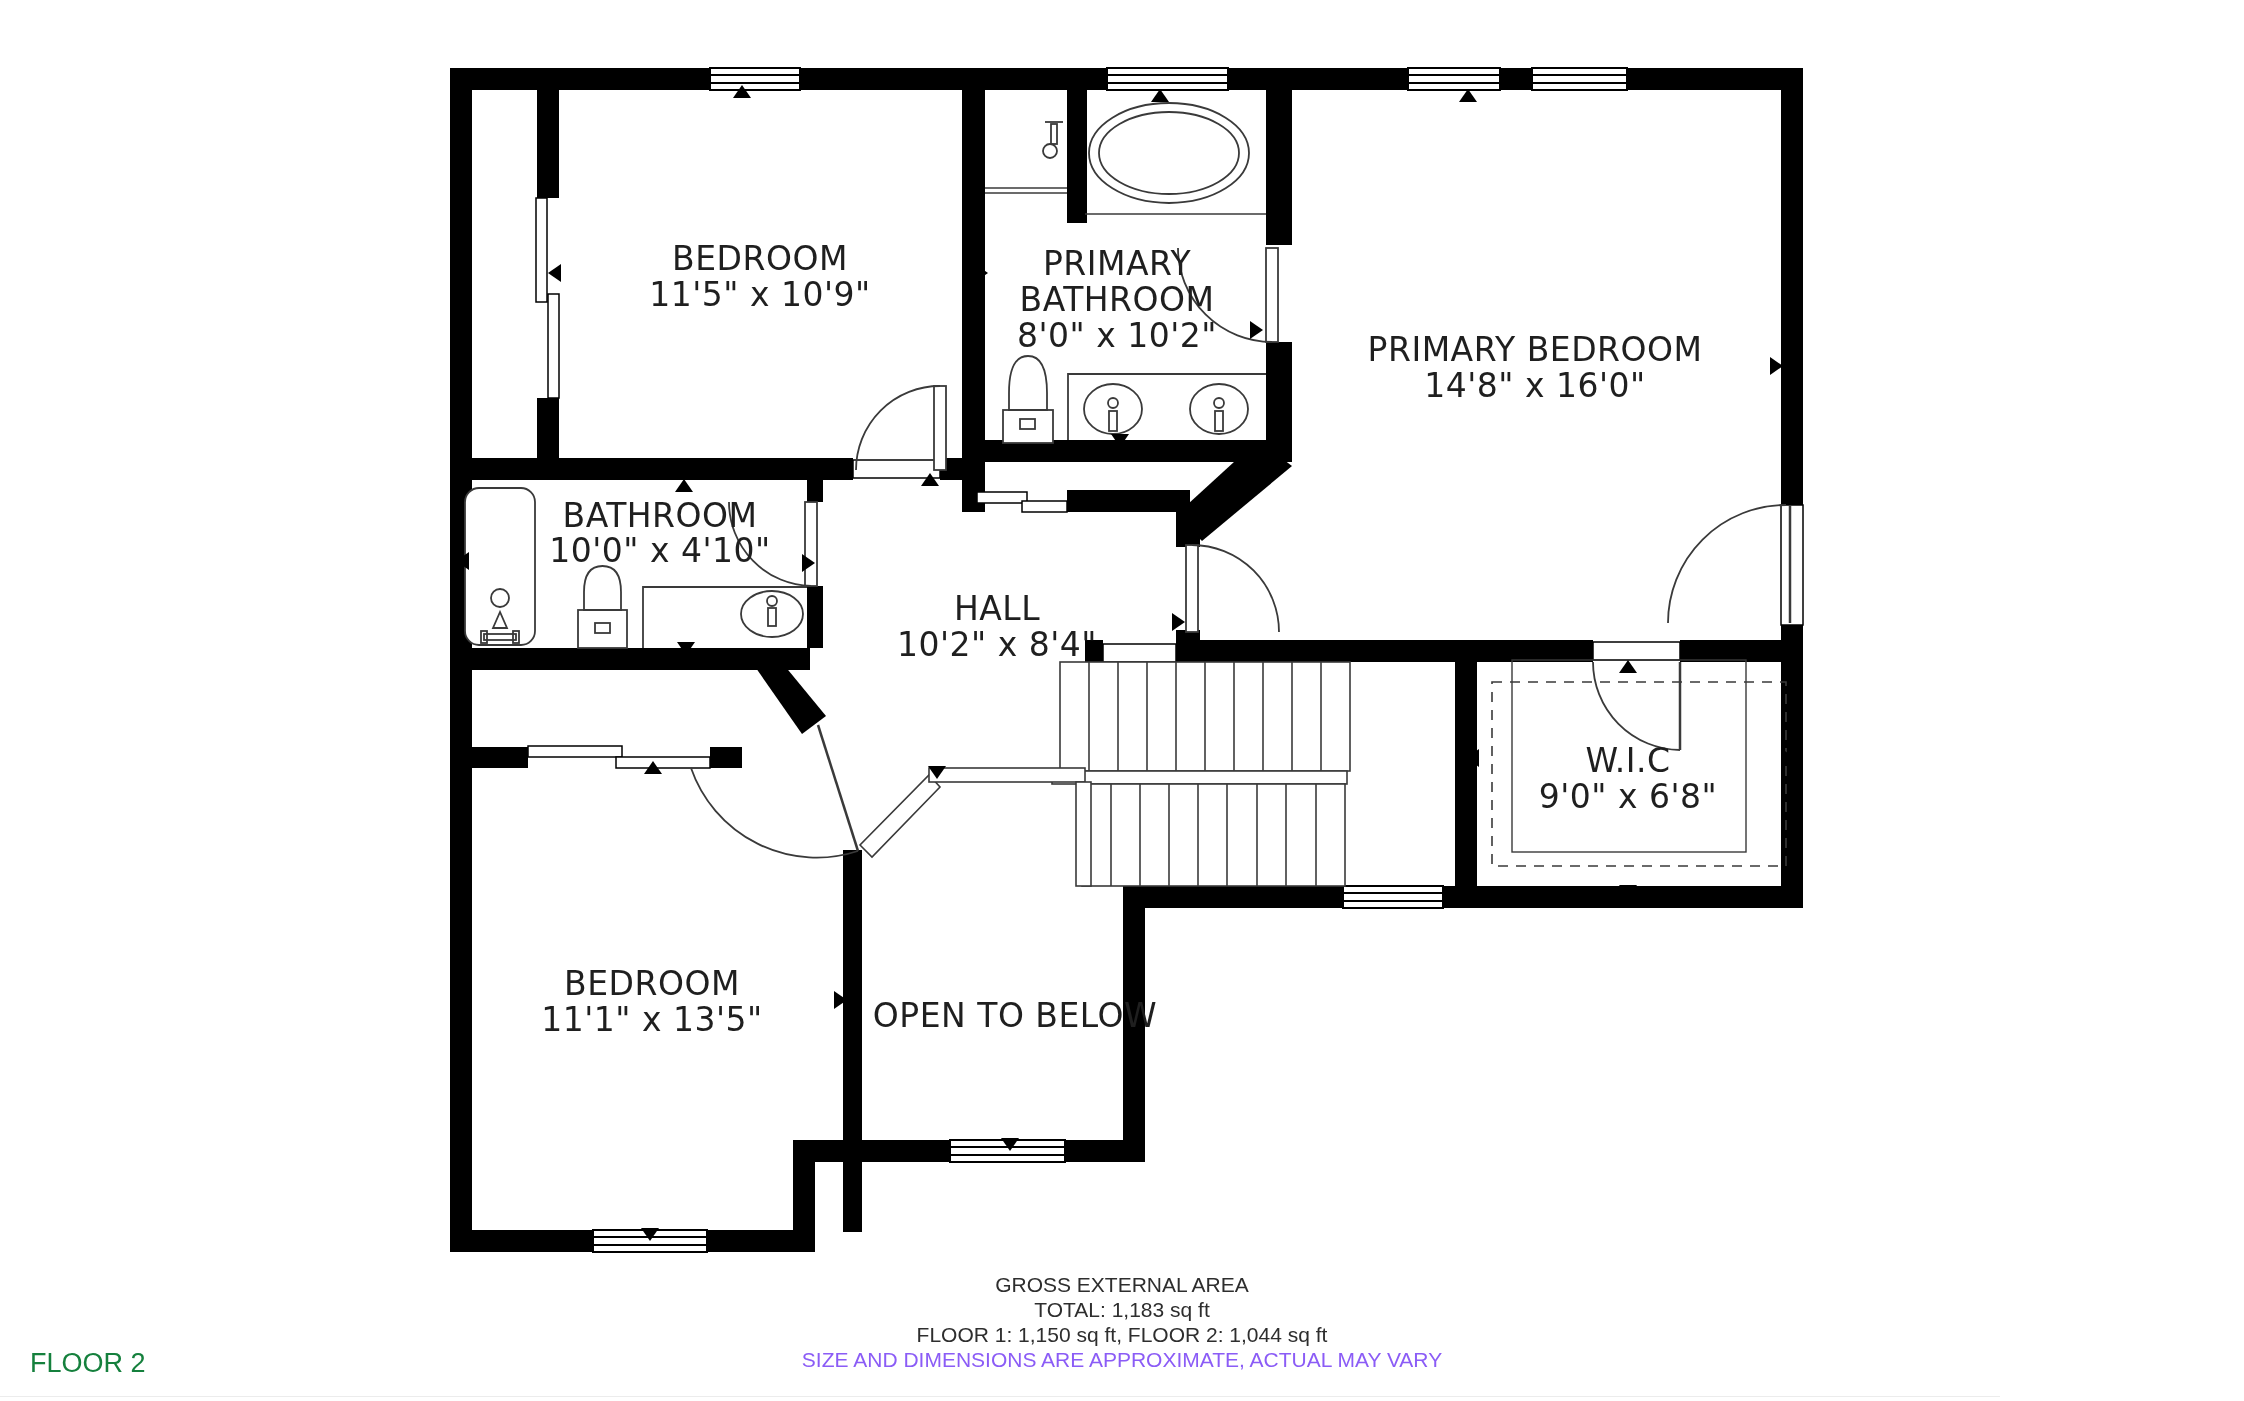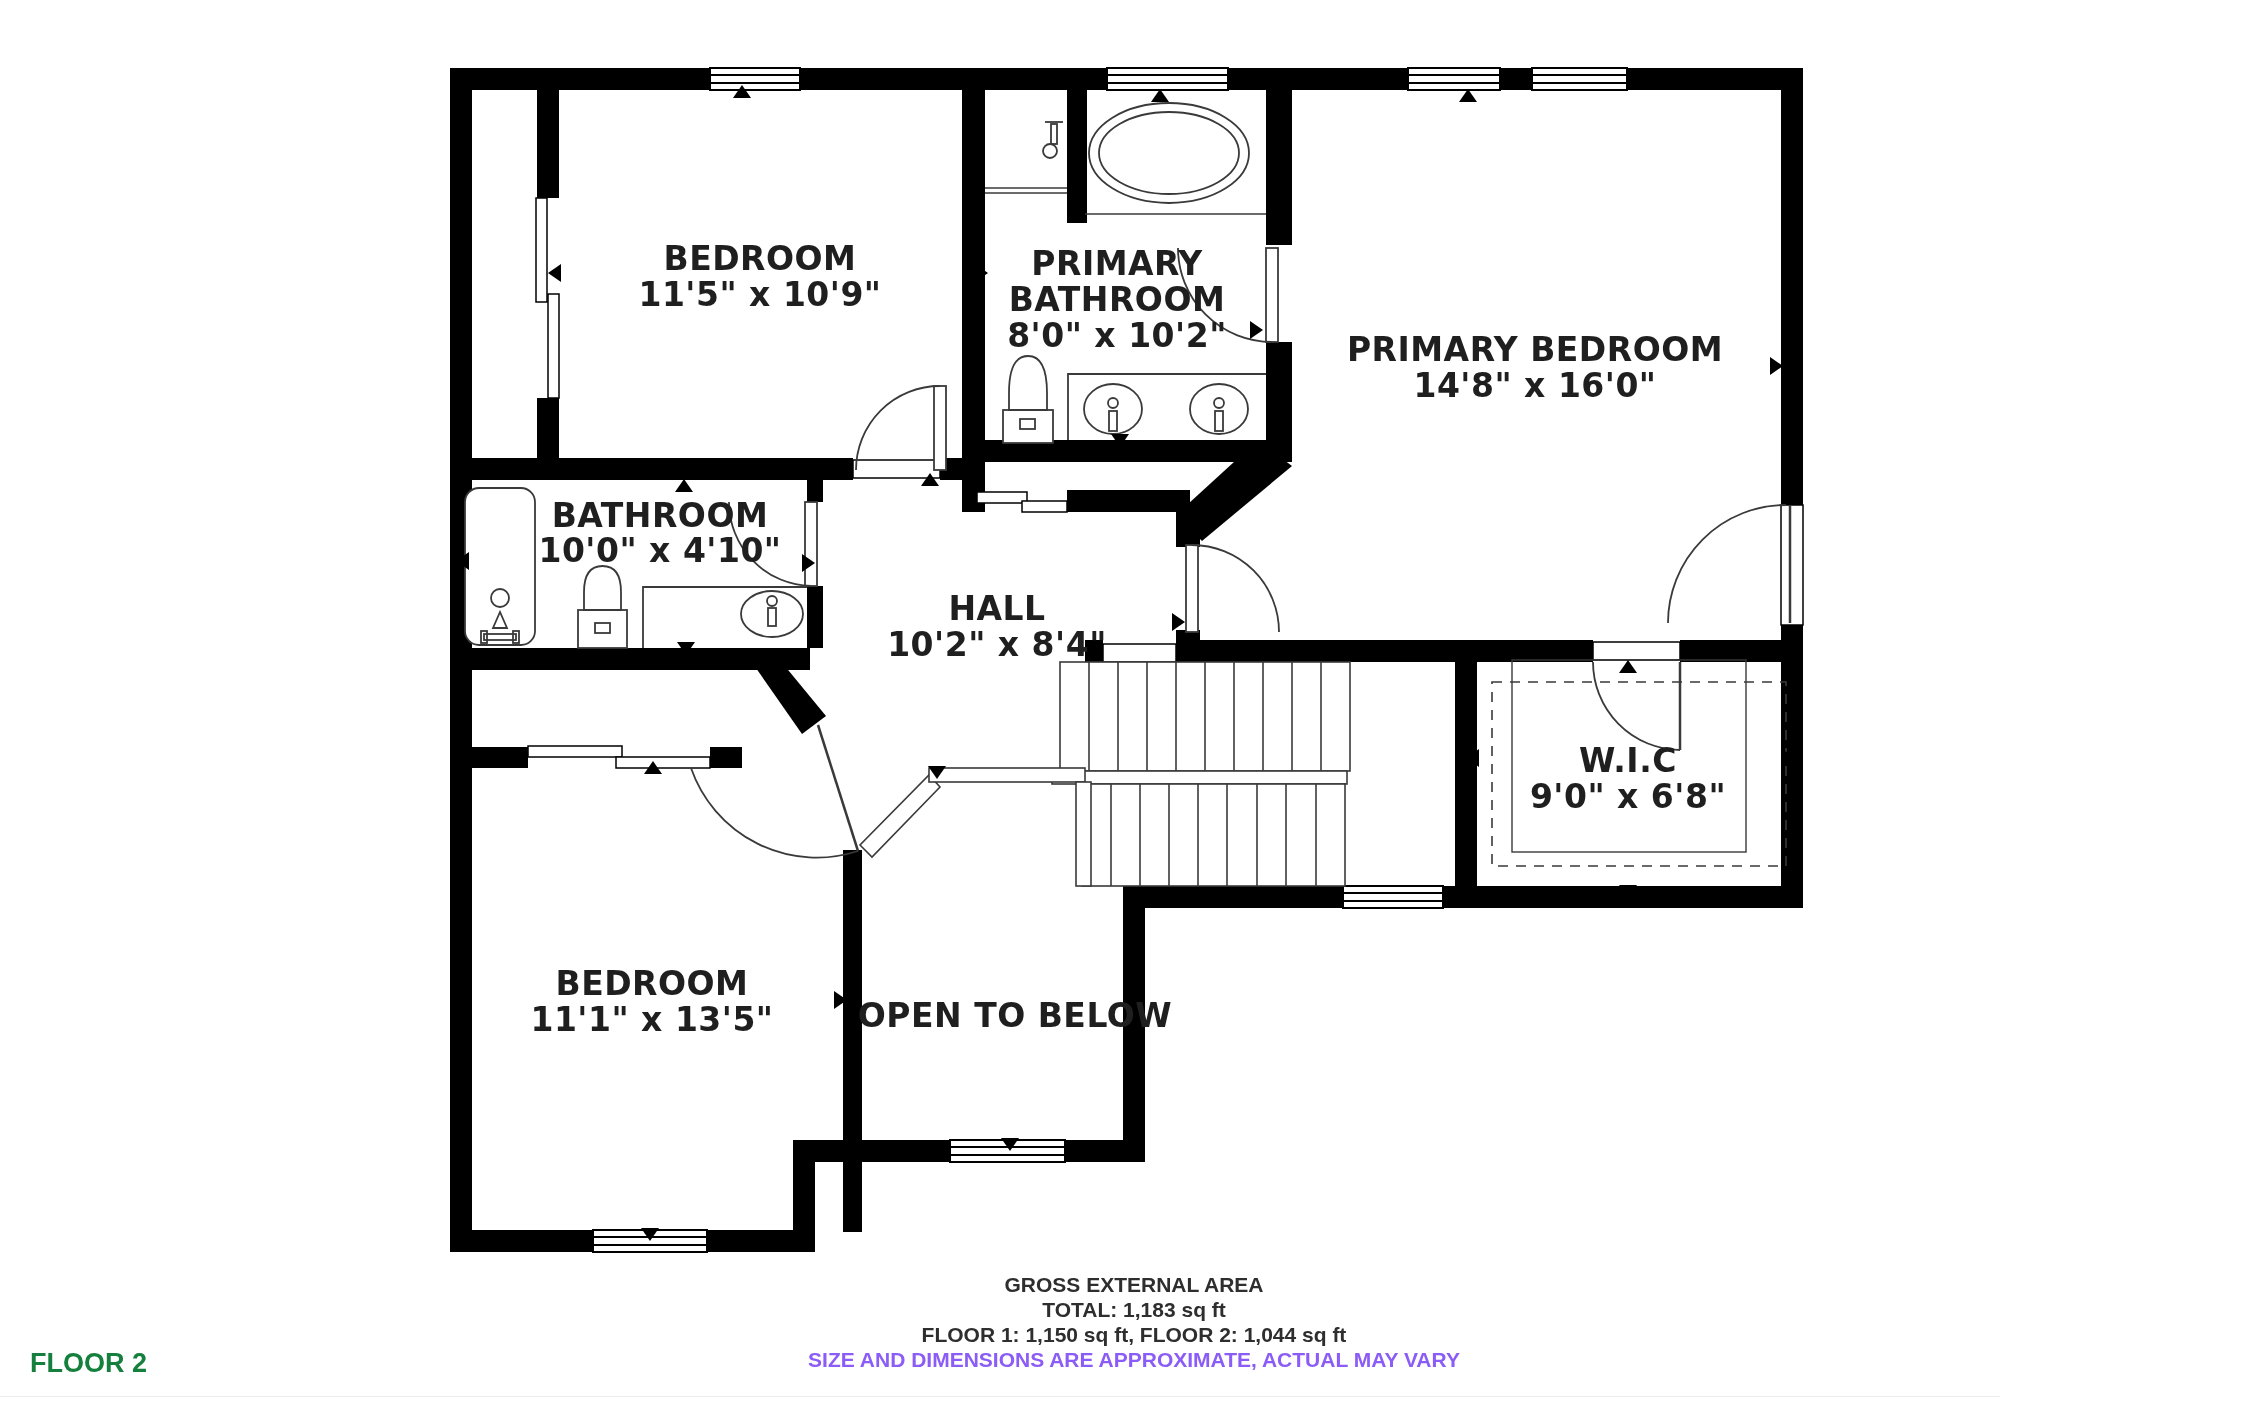--- a/index.html
+++ b/index.html
@@ -1,23 +1,23 @@
 <!DOCTYPE html>
 <html><head>
 <meta charset="utf-8">
 <style>
   html,body{margin:0;padding:0;background:#ffffff;}
   #stage{position:relative;width:2000px;height:1401px;background:#ffffff;overflow:hidden;
-         font-family:"DejaVu Sans",sans-serif;font-weight:bold;}
+         font-family:"DejaVu Sans",sans-serif;}
   #plan-svg{position:absolute;left:0;top:0;}
   .room-name{font-size:33px;letter-spacing:0.5px;}
   .room-dims{font-size:33px;letter-spacing:0.5px;}
   #footer-block{position:absolute;left:1122px;top:1272px;transform:translateX(-50%);
     text-align:center;font-family:"Liberation Sans",sans-serif;font-size:21px;
-    line-height:25px;color:#2e2e2e;white-space:nowrap;margin-left:12px;}
+    line-height:25px;color:#2e2e2e;white-space:nowrap;}
   #footer-block .disclaimer{color:#8b5cf6;}
   #floor-label{position:absolute;left:30px;top:1348px;
     font-family:"Liberation Sans",sans-serif;font-size:27px;color:#15803d;}
   #bottom-rule{position:absolute;left:0;top:1396px;width:2244px;height:1px;background:#ececec;}
 </style>
 </head>
 <body>
 
 <div id="stage">
 

